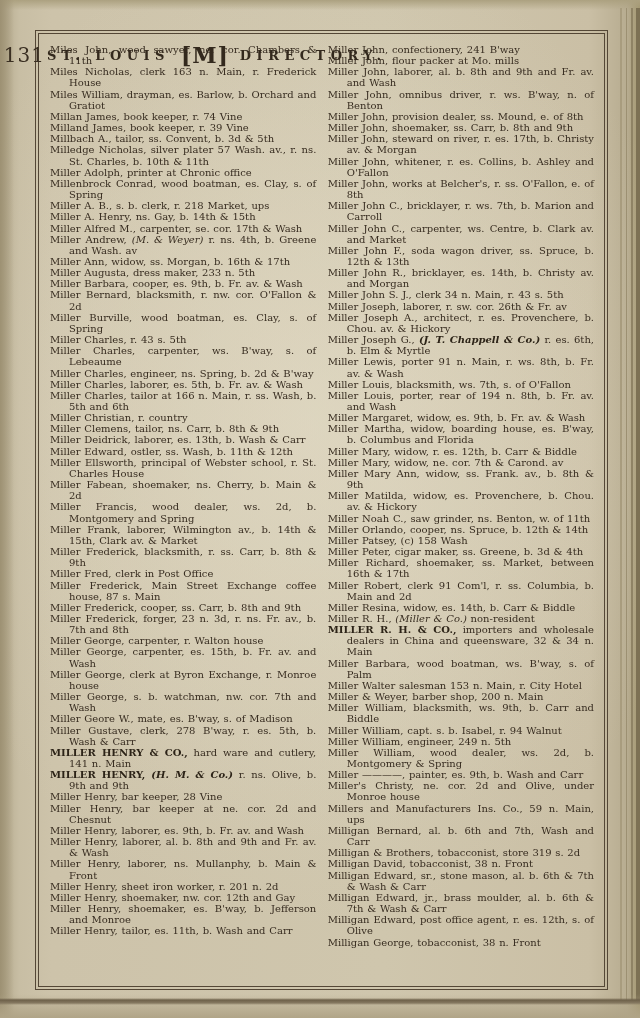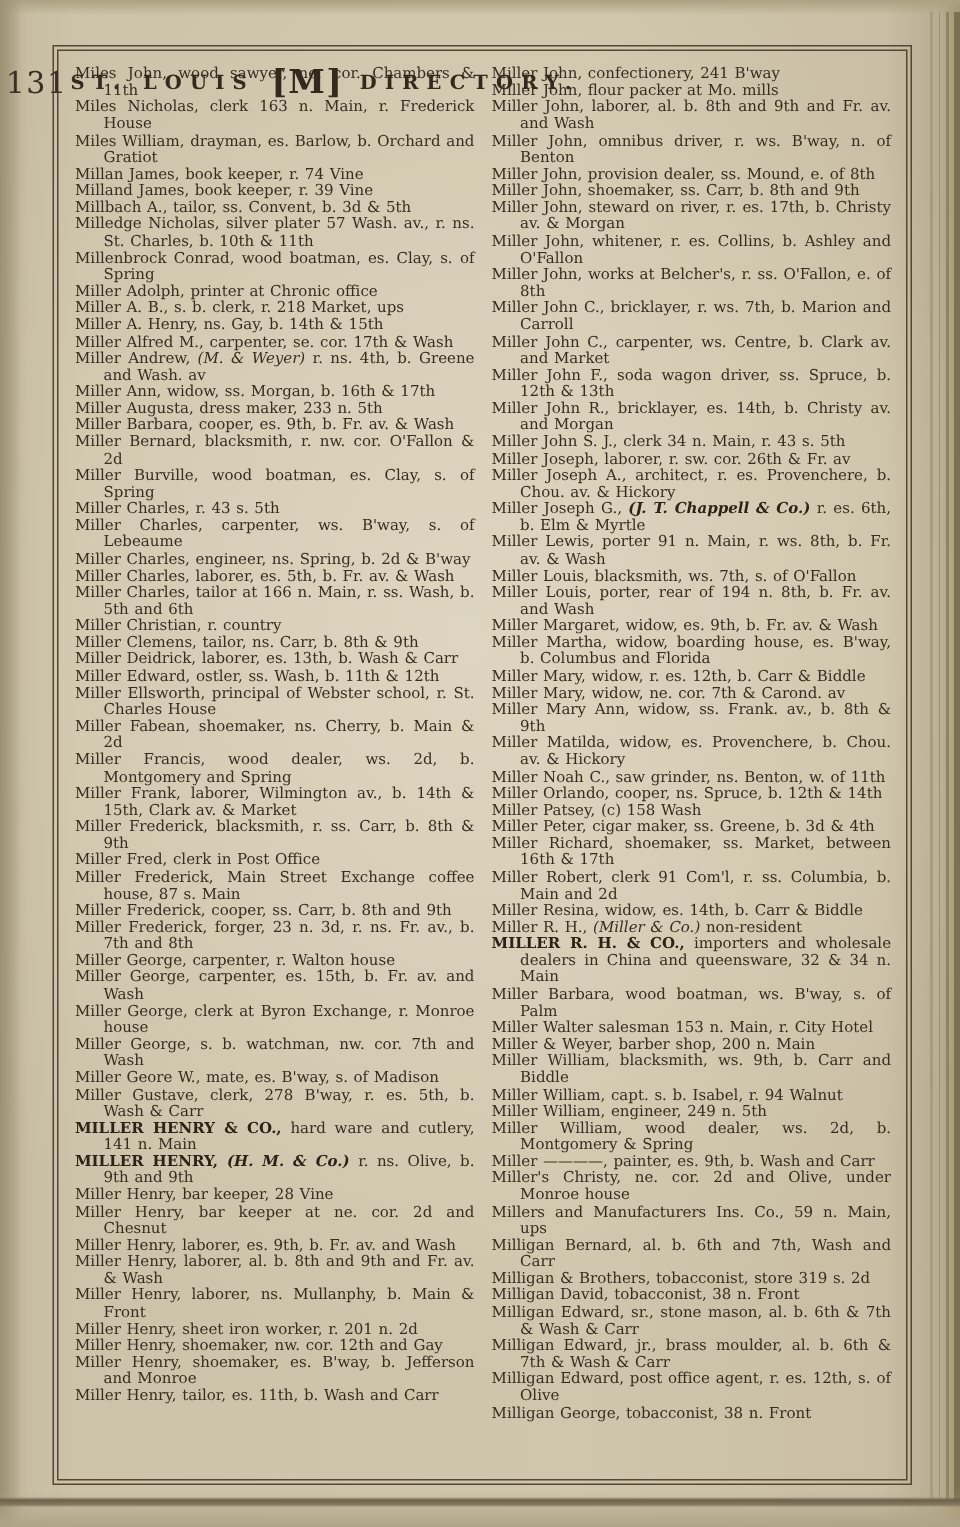--- a/index.html
+++ b/index.html
@@ -87,22 +87,22 @@
 
       <div class="cols">
         <div class="col" id="col-left">
             <p class="entry">Miles John, wood sawyer, ne. cor. Chambers &amp; 11th</p>
             <p class="entry">Miles Nicholas, clerk 163 n. Main, r. Frederick House</p>
             <p class="entry">Miles William, drayman, es. Barlow, b. Orchard and Gratiot</p>
             <p class="entry">Millan James, book keeper, r. 74 Vine</p>
             <p class="entry">Milland James, book keeper, r. 39 Vine</p>
             <p class="entry">Millbach A., tailor, ss. Convent, b. 3d &amp; 5th</p>
             <p class="entry">Milledge Nicholas, silver plater 57 Wash. av., r. ns. St. Charles, b. 10th &amp; 11th</p>
+            <p class="entry">Miller Adolph, printer at Chronic office</p>
             <p class="entry">Millenbrock Conrad, wood boatman, es. Clay, s. of Spring</p>
-            <p class="entry">Miller Adolph, printer at Chronic office</p>
             <p class="entry">Miller A. B., s. b. clerk, r. 218 Market, ups</p>
             <p class="entry">Miller A. Henry, ns. Gay, b. 14th &amp; 15th</p>
             <p class="entry">Miller Alfred M., carpenter, se. cor. 17th &amp; Wash</p>
             <p class="entry"><span class="s-n">Miller Andrew, </span><span class="s-i">(M. &amp; Weyer)</span><span class="s-n"> r. ns. 4th, b. Greene and Wash. av</span></p>
             <p class="entry">Miller Ann, widow, ss. Morgan, b. 16th &amp; 17th</p>
             <p class="entry">Miller Augusta, dress maker, 233 n. 5th</p>
             <p class="entry">Miller Barbara, cooper, es. 9th, b. Fr. av. &amp; Wash</p>
             <p class="entry">Miller Bernard, blacksmith, r. nw. cor. O'Fallon &amp; 2d</p>
             <p class="entry">Miller Burville, wood boatman, es. Clay, s. of Spring</p>
             <p class="entry">Miller Charles, r. 43 s. 5th</p>

